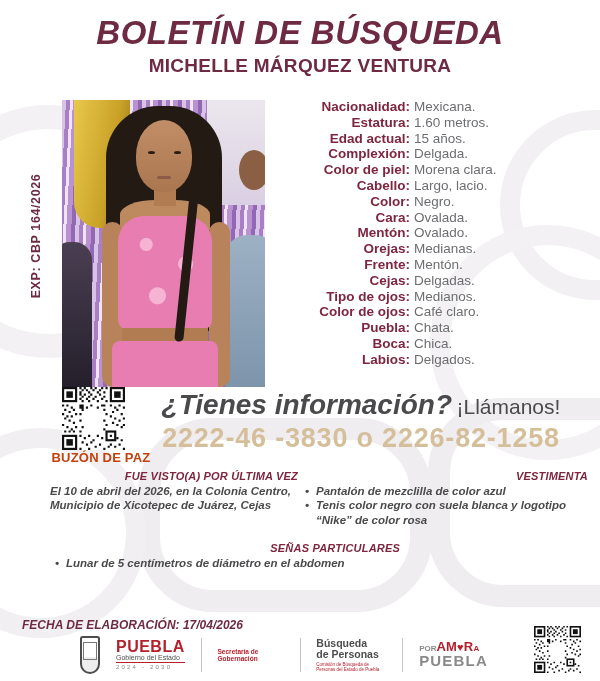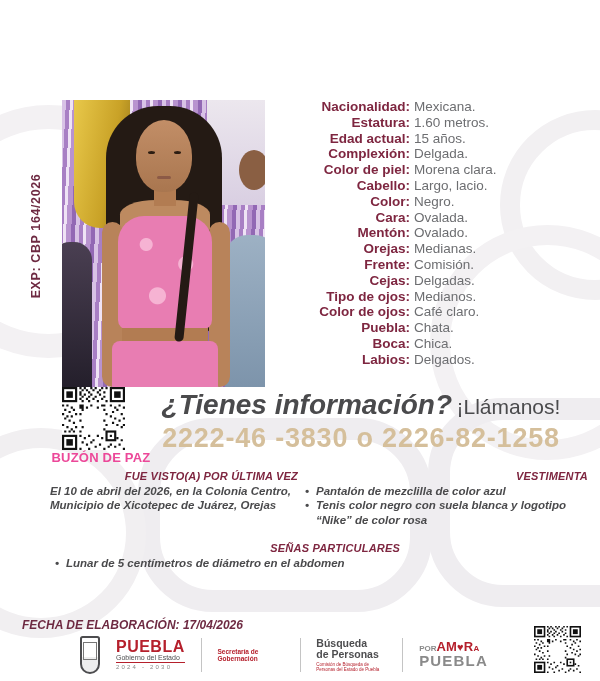--- a/index.html
+++ b/index.html
@@ -56,21 +56,21 @@
 
   
   .details{position:absolute;left:298px;top:99px;width:292px;z-index:2;}
   .drow{display:flex;line-height:15.8px;font-size:13.5px;}
   .dlbl{width:112px;text-align:right;font-weight:bold;color:var(--label-maroon);white-space:nowrap;}
   .dval{margin-left:4px;color:var(--value-gray);white-space:nowrap;}
 
   
   .qr-buzon{position:absolute;left:62px;top:387px;width:63px;height:63px;z-index:2;}
   .buzon-label{position:absolute;left:44px;top:450px;width:114px;text-align:center;font-size:13px;
-               font-weight:bold;color:#ec4899;letter-spacing:.2px;z-index:2;}
+               font-weight:bold;color:#c2410c;letter-spacing:.2px;z-index:2;}
   .contact{position:absolute;left:130px;top:389px;width:462px;text-align:center;z-index:2;}
   .c-q{font-size:28px;font-weight:bold;font-style:italic;color:var(--dark-gray);}
   .c-call{font-size:21px;color:var(--dark-gray);}
   .phones{margin-top:2px;font-size:27px;font-weight:bold;color:var(--tan);letter-spacing:.8px;}
 
   
   .sec{position:absolute;z-index:2;}
   .sec-h{font-size:11px;font-weight:bold;font-style:italic;color:var(--label-maroon);letter-spacing:.2px;margin-bottom:2px;text-align:right;}
   .sec-body,.sec li{font-size:11.5px;font-weight:bold;font-style:italic;color:var(--dark-gray);line-height:14.4px;}
   .sec ul{margin:1px 0 0;padding-left:16px;list-style:none;}
@@ -140,20 +140,22 @@
           <rect x="2" y="2" width="3" height="3"></rect>
             <rect x="24" y="2" width="3" height="3"></rect>
             <rect x="2" y="24" width="3" height="3"></rect>
           <rect x="22" y="22" width="1" height="1"></rect>
         </g>
       </symbol>
     </defs>
   </svg>
 
   <header class="hdr">
+    <h1 class="title">BOLETÍN DE BÚSQUEDA</h1>
+    <h2 class="subtitle">MICHELLE MÁRQUEZ VENTURA</h2>
   </header>
 
   <div class="exp">EXP: CBP 164/2026</div>
 
   <div class="photo">
     <div class="ph-tinsel"></div>
     <div class="ph-wall"></div>
     <div class="ph-gold"></div>
     <div class="ph-left-person"></div>
     <div class="ph-right-person"></div>
@@ -206,21 +208,21 @@
     <div class="drow">
         <span class="dlbl">Mentón:</span>
         <span class="dval">Ovalado.</span>
       </div>
     <div class="drow">
         <span class="dlbl">Orejas:</span>
         <span class="dval">Medianas.</span>
       </div>
     <div class="drow">
         <span class="dlbl">Frente:</span>
-        <span class="dval">Comisión.</span>
+        <span class="dval">Mentón.</span>
       </div>
     <div class="drow">
         <span class="dlbl">Cejas:</span>
         <span class="dval">Delgadas.</span>
       </div>
     <div class="drow">
         <span class="dlbl">Tipo de ojos:</span>
         <span class="dval">Medianos.</span>
       </div>
     <div class="drow">
@@ -252,21 +254,21 @@
     <div>
       <span class="c-q">¿Tienes información?</span>
       <span class="c-call">¡Llámanos!</span>
     </div>
     <div class="phones">2222-46 -3830 o 2226-82-1258</div>
   </div>
 
   <div class="sec lastseen">
     <div class="sec-h">FUE VISTO(A) POR ÚLTIMA VEZ</div>
     <div class="sec-body">El 10 de abril del 2026, en la Colonia Centro,</div>
-    <div class="sec-body">Municipio de Xicotepec de Juárez, Orejas</div>
+    <div class="sec-body">Municipio de Xicotepec de Juárez, Cejas</div>
   </div>
 
   <div class="sec vestimenta">
     <div class="sec-h">VESTIMENTA</div>
     <ul>
       <li>Pantalón de mezclilla de color azul</li>
       <li>Tenis color negro con suela blanca y logotipo “Nike” de color rosa</li>
     </ul>
   </div>
 

